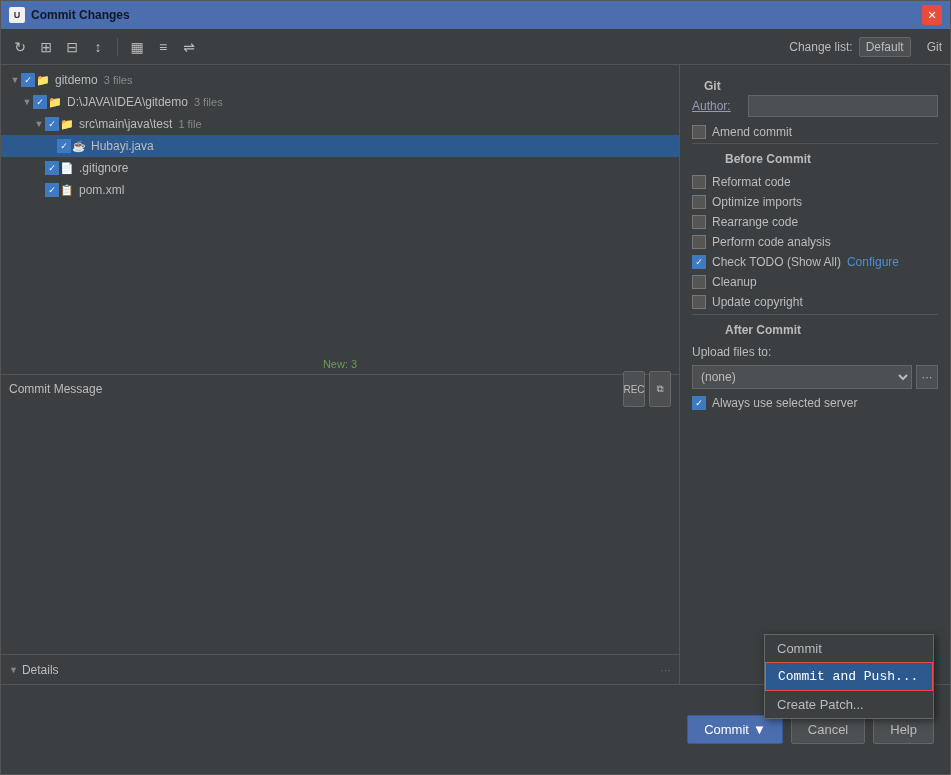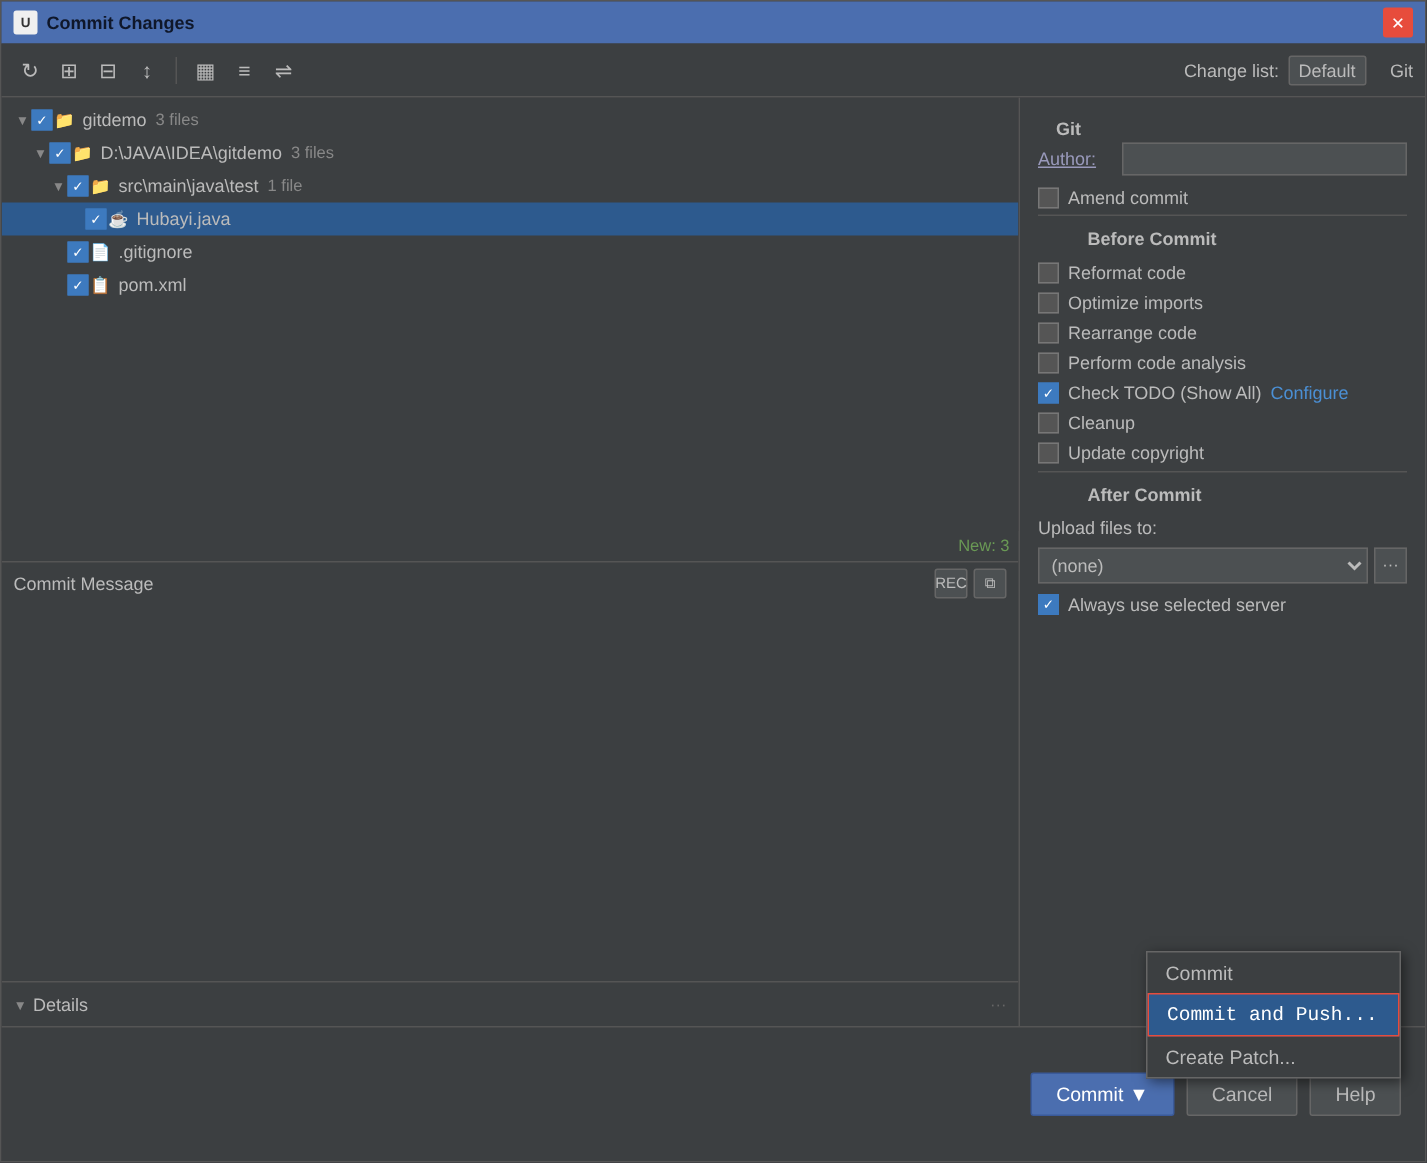--- a/index.html
+++ b/index.html
@@ -192,21 +192,21 @@
     .file-icon-xml { color: #e8a070; }
 
     .status-bar-right {
       text-align: right;
       padding: 2px 6px;
       color: #888;
       font-size: 11px;
       height: 20px;
       display: flex;
       align-items: center;
-      justify-content: flex-end;
+      justify-content: center;
     }
 
     .new-badge { color: #6a9955; }
 
     .commit-message-section {
       border-top: 1px solid #555;
       display: flex;
       flex-direction: column;
       height: 280px;
       flex-shrink: 0;
@@ -226,21 +226,21 @@
       color: #bbbbbb;
     }
 
     .commit-message-buttons {
       display: flex;
       gap: 4px;
     }
 
     .msg-btn {
       width: 22px;
-      height: 20px;
+      height: 36px;
       background: #4c5052;
       border: 1px solid #666;
       color: #bbbbbb;
       cursor: pointer;
       font-size: 10px;
       display: flex;
       align-items: center;
       justify-content: center;
       border-radius: 2px;
     }

